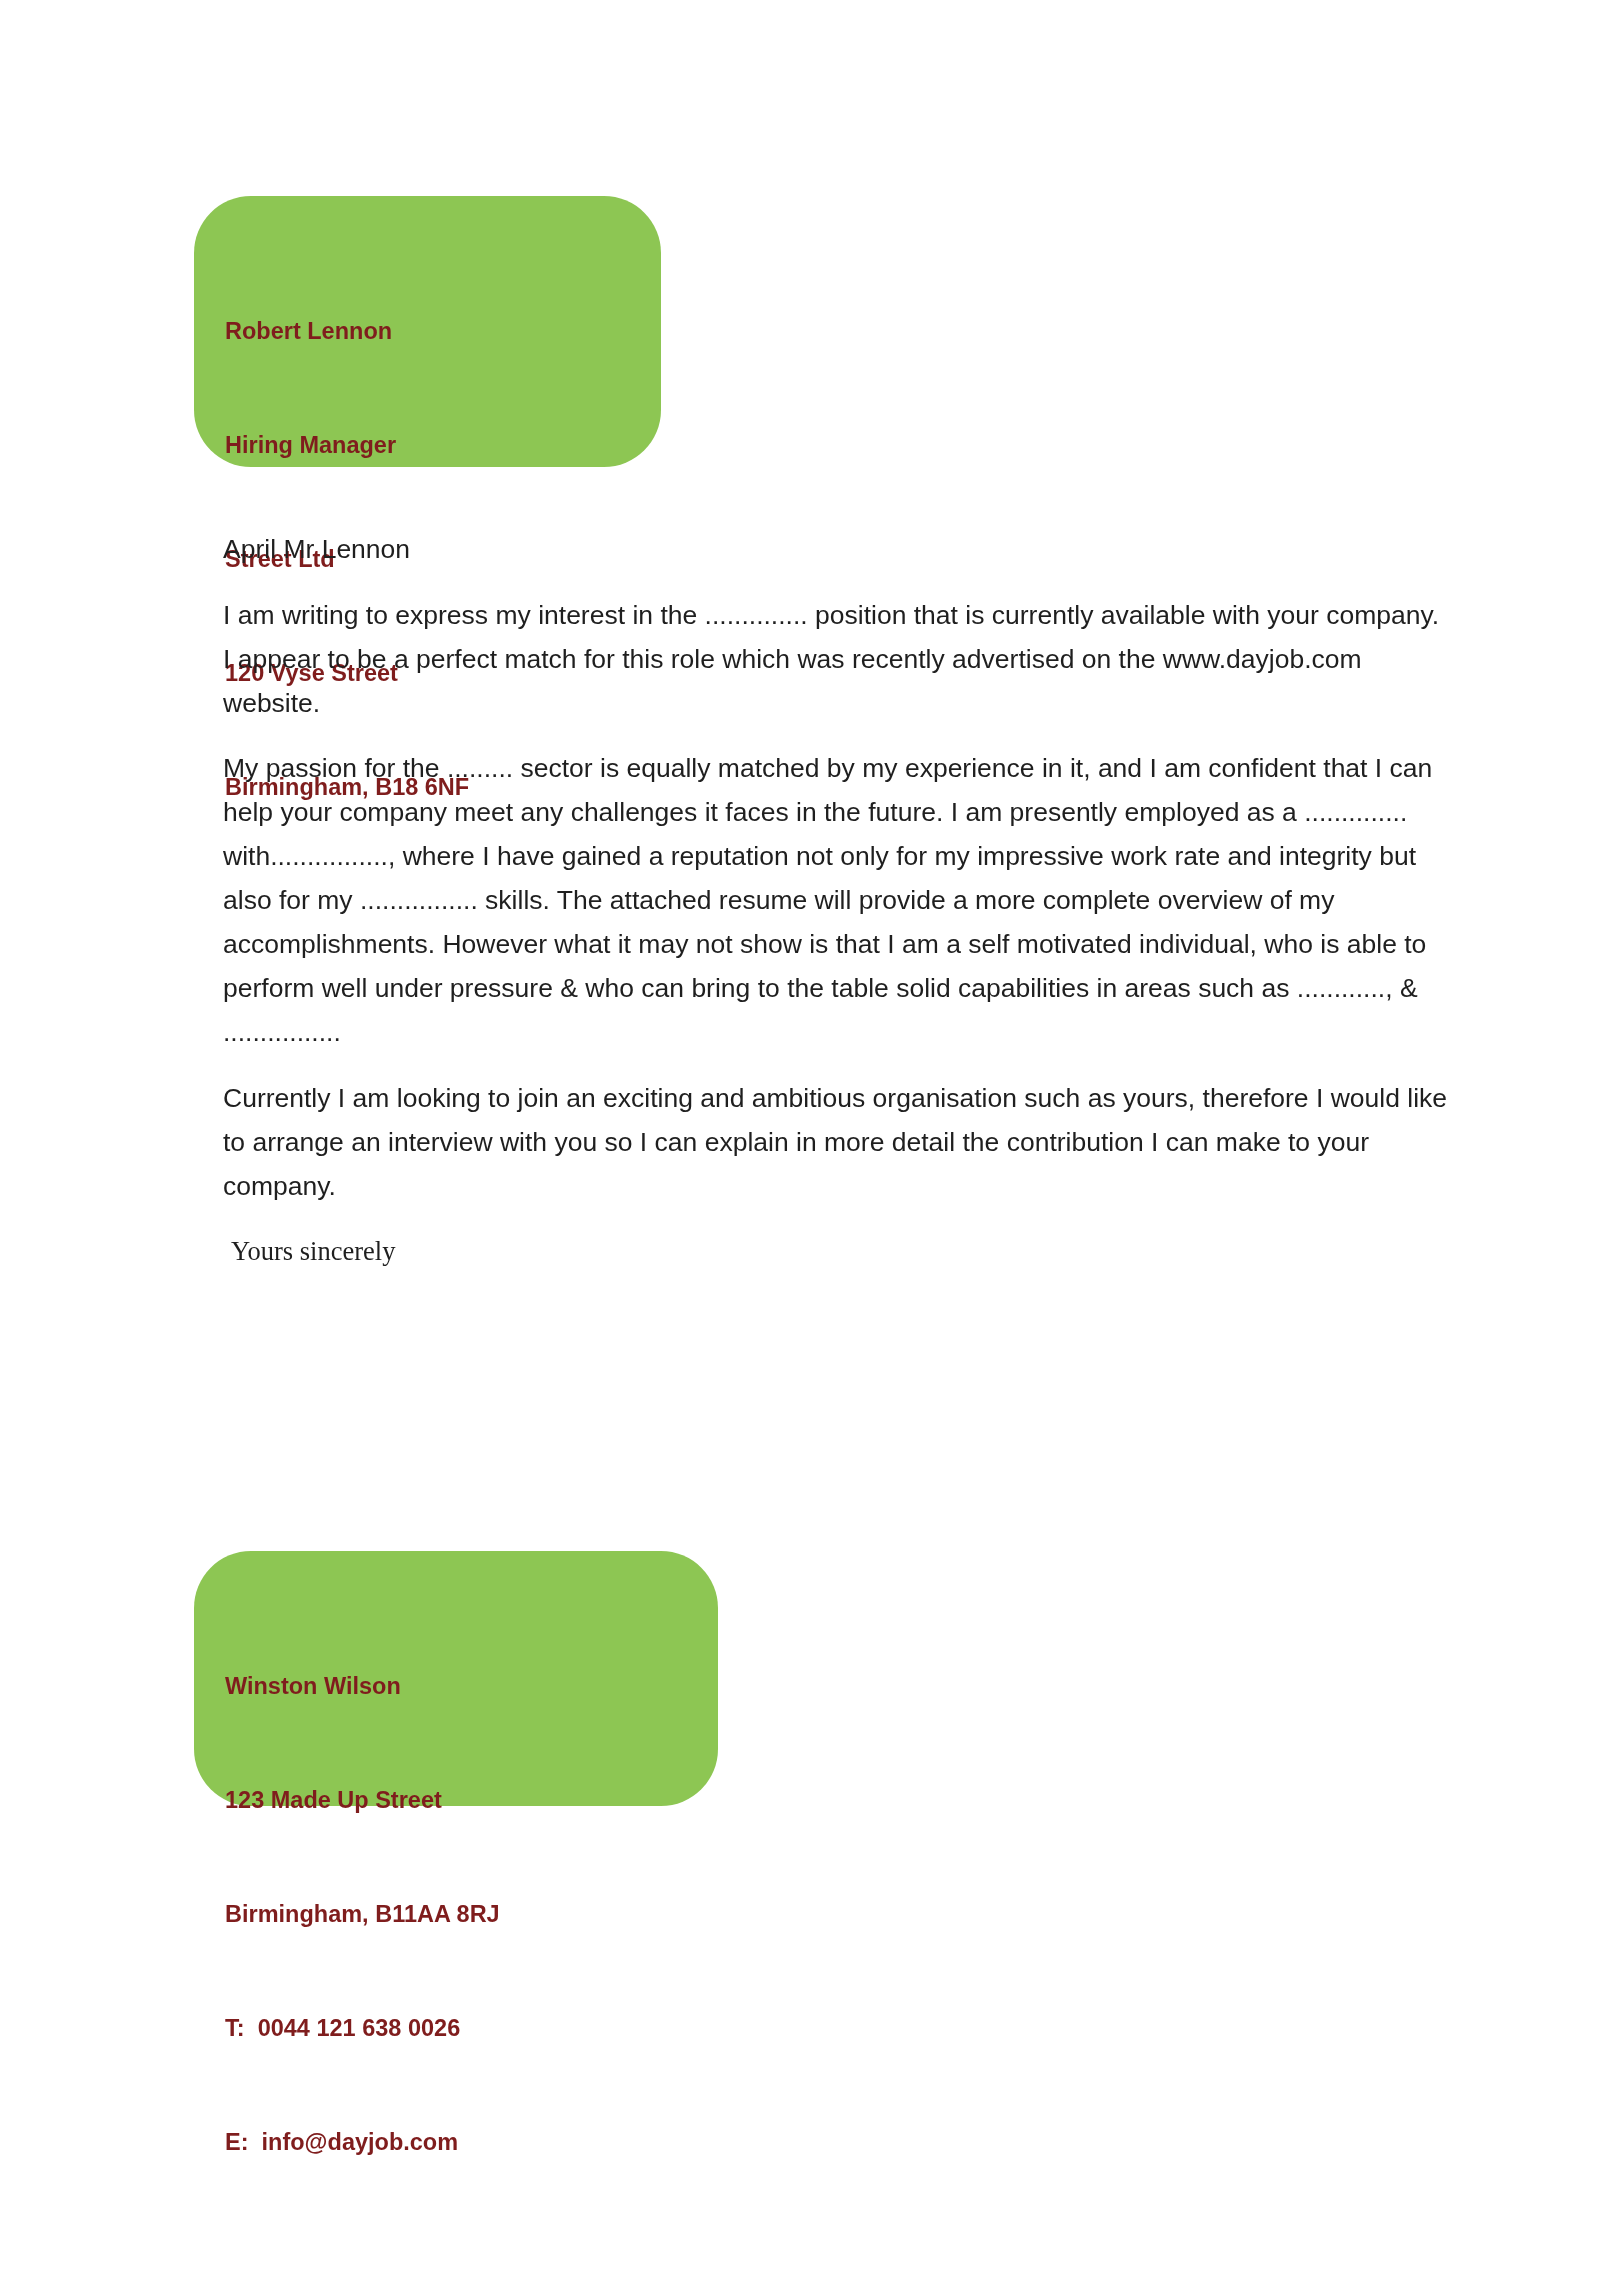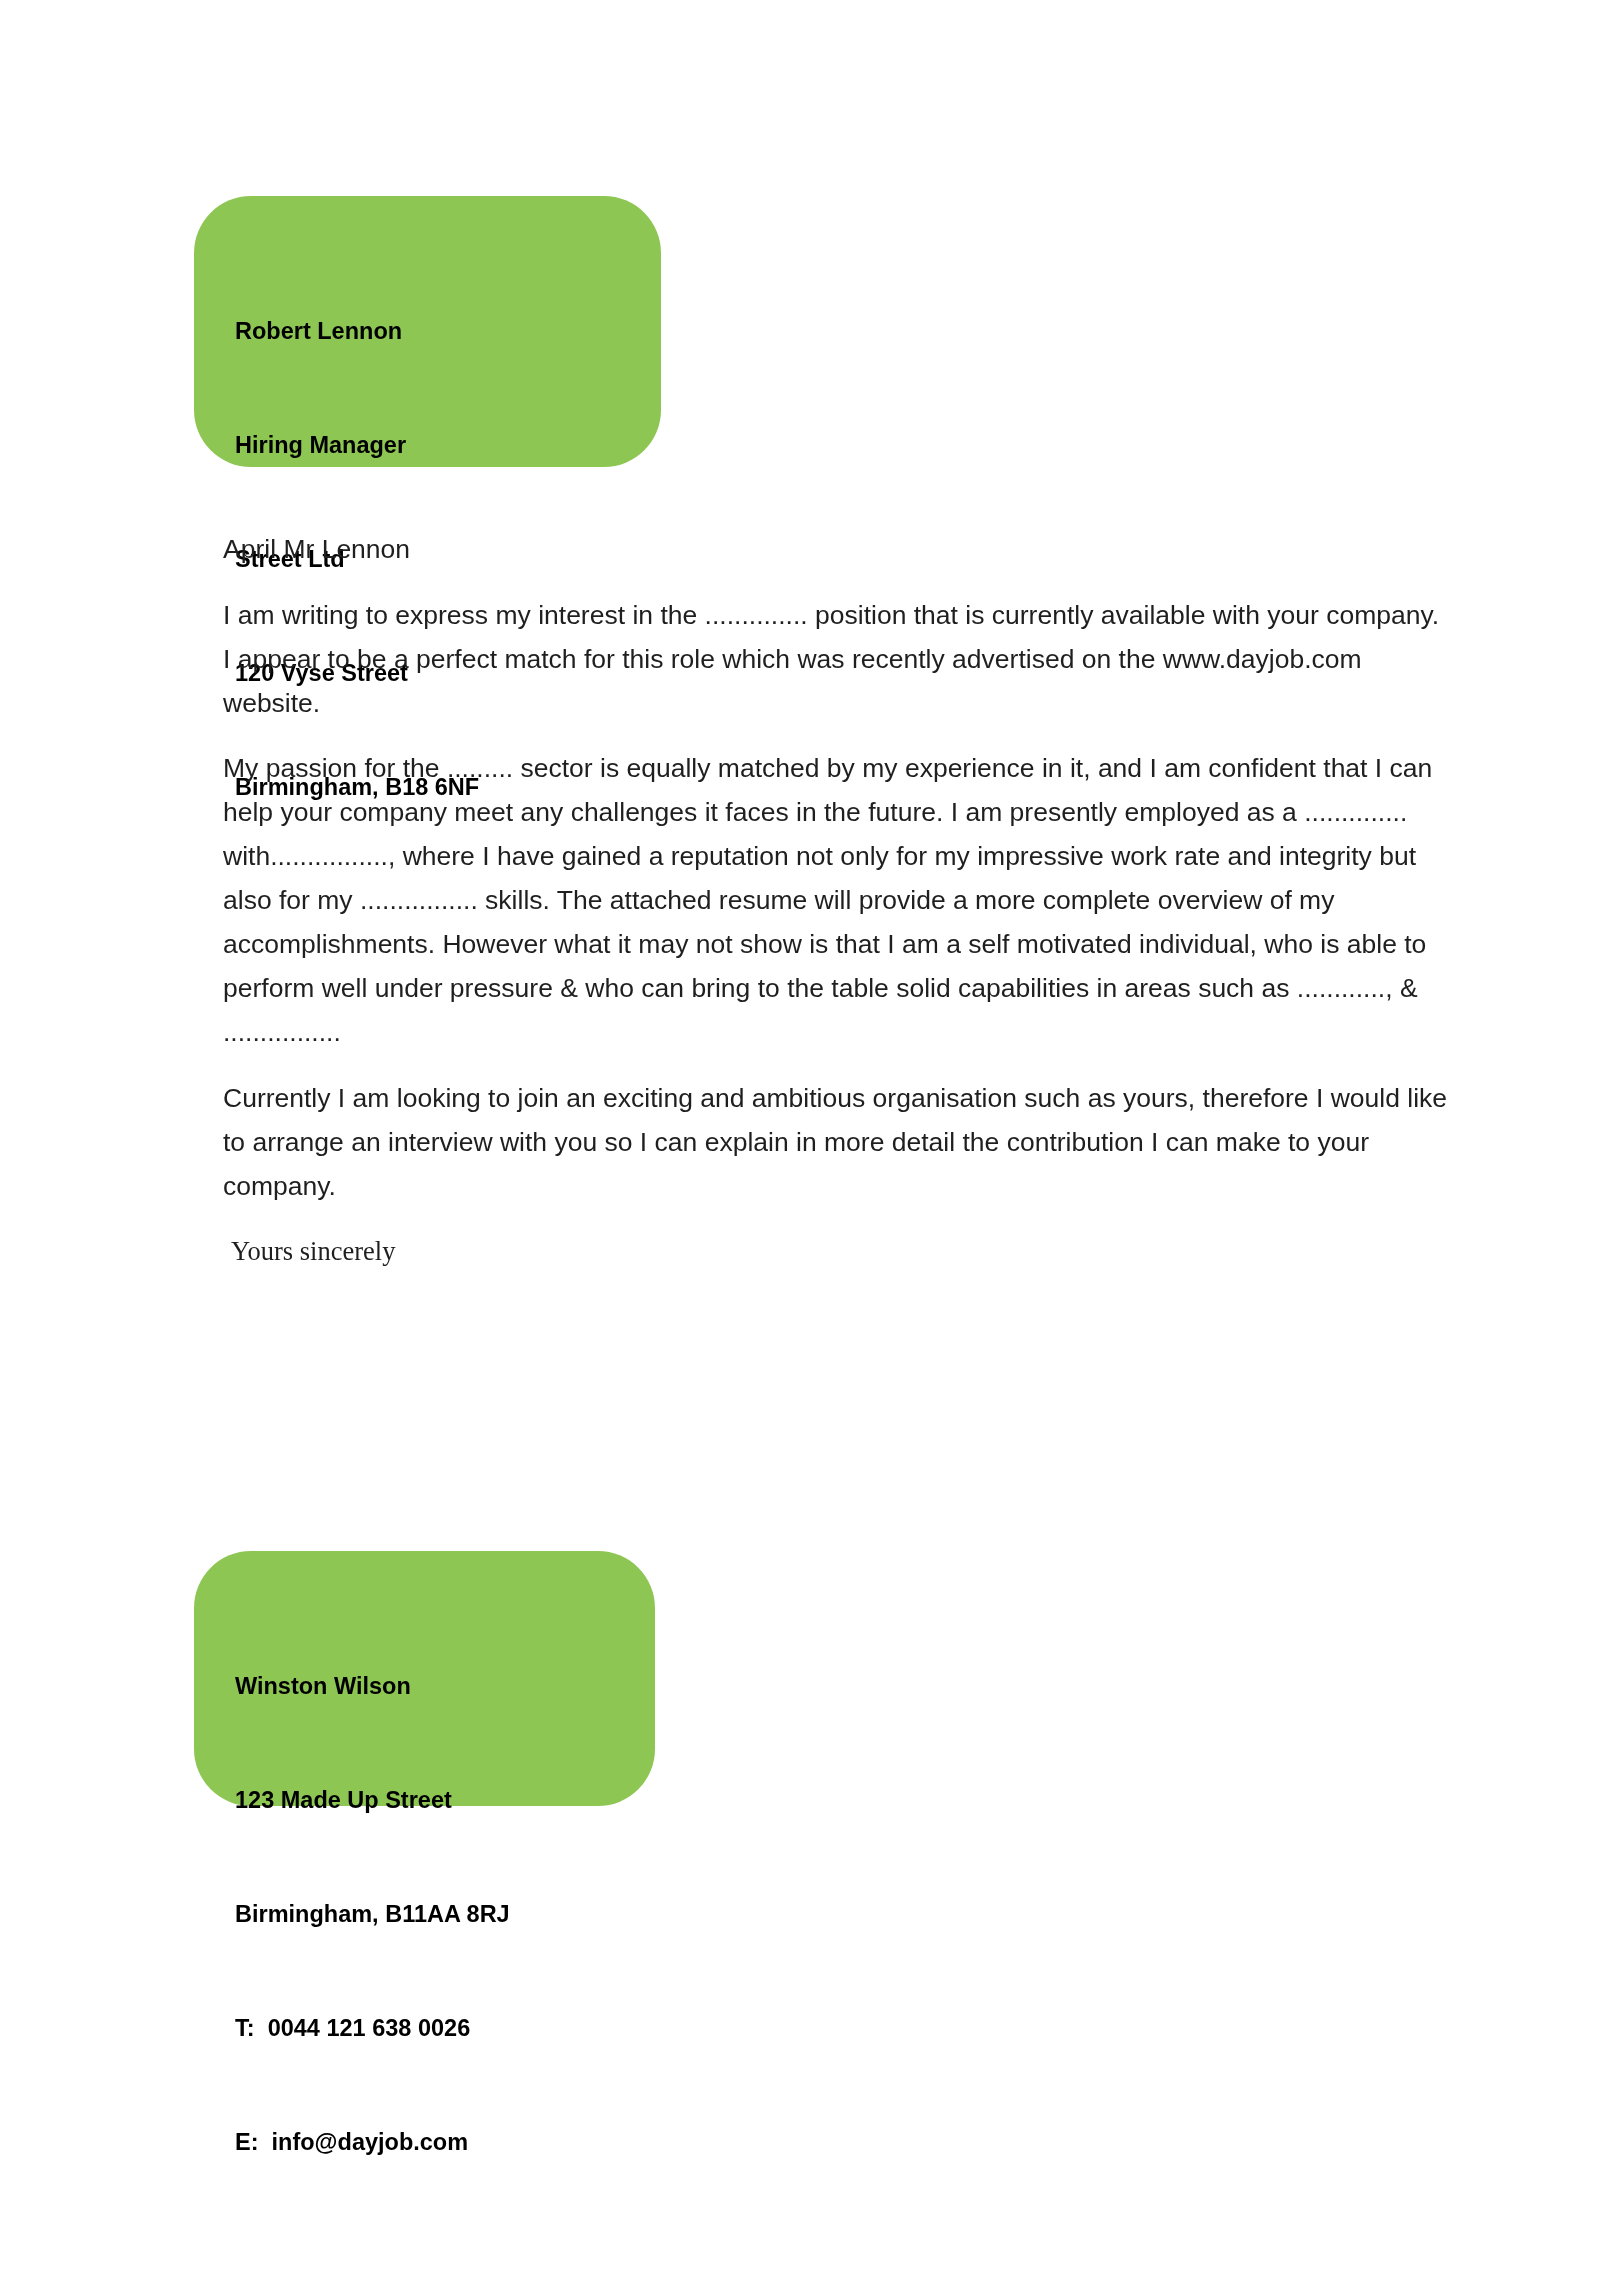--- a/index.html
+++ b/index.html
@@ -13,38 +13,38 @@
     height: 2293px;
     background: #ffffff;
     font-family: "Liberation Sans", sans-serif;
     color: #1f1f1f;
     overflow: hidden;
   }
   .green-box {
     position: absolute;
     background: #8dc653;
     border-radius: 57px;
-    color: #000000;
+    color: #7f1d1d;
     font-weight: bold;
     font-size: 23.5px;
     line-height: 38px;
-    padding: 40px 29px 0 41px;
+    padding: 40px 29px 0 31px;
     box-sizing: border-box;
     white-space: pre-wrap;
   }
   .recipient-box {
     left: 194px;
     top: 196px;
     width: 467px;
     height: 271px;
   }
   .sender-box {
     left: 194px;
     top: 1551px;
-    width: 461px;
+    width: 524px;
     height: 255px;
   }
   .box-line {
     display: block;
   }
   .letter-body {
     position: absolute;
     left: 223px;
     top: 527px;
     width: 1230px;

